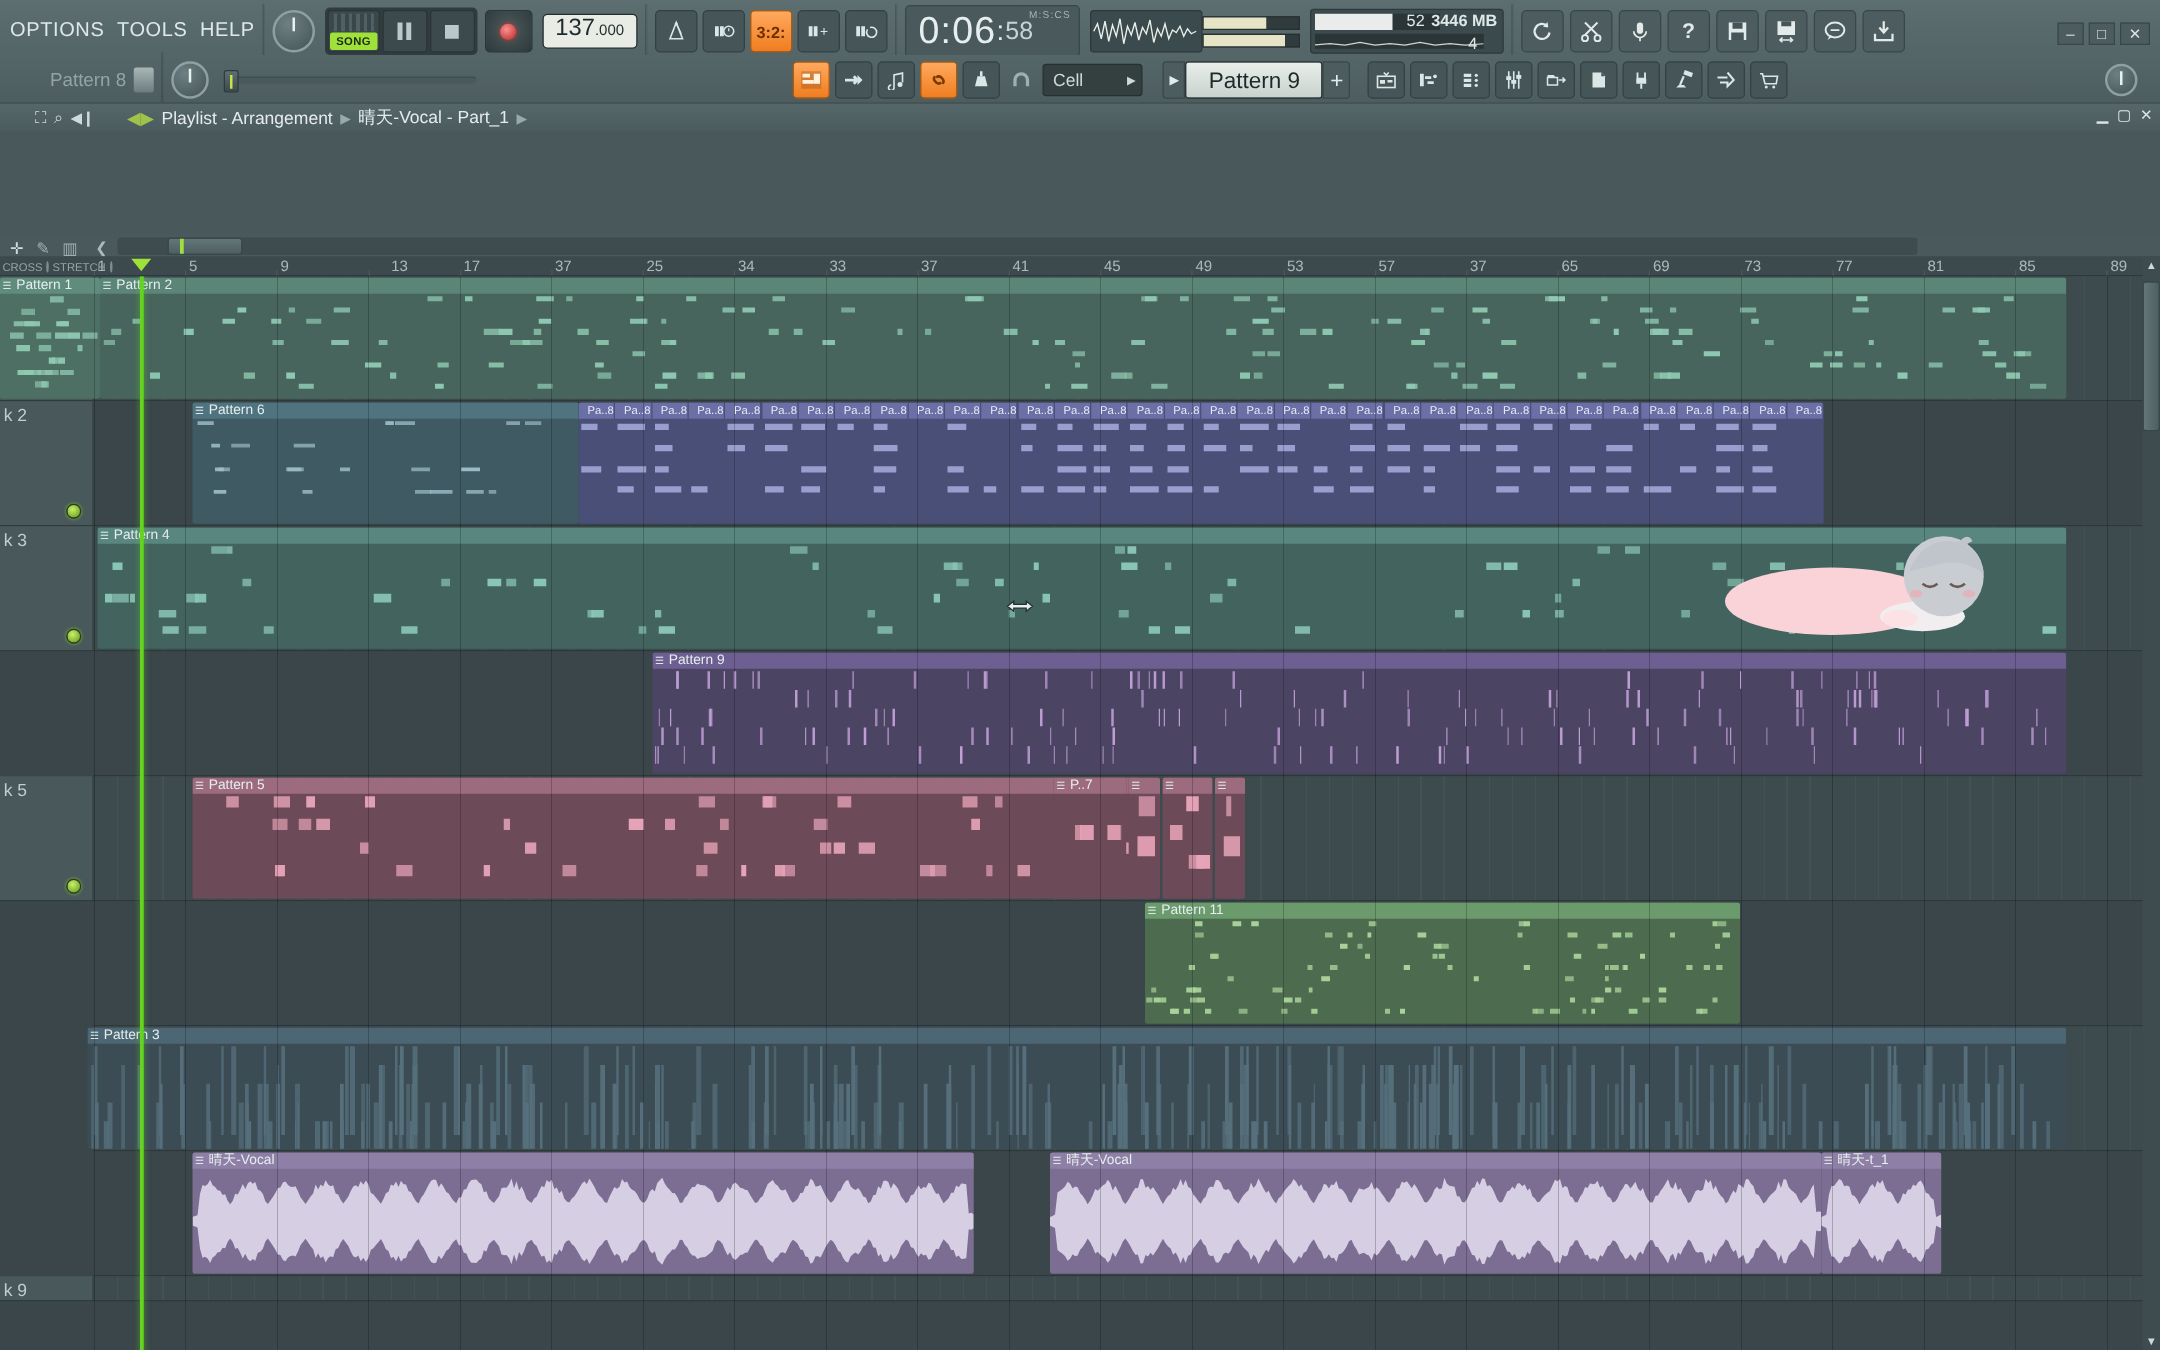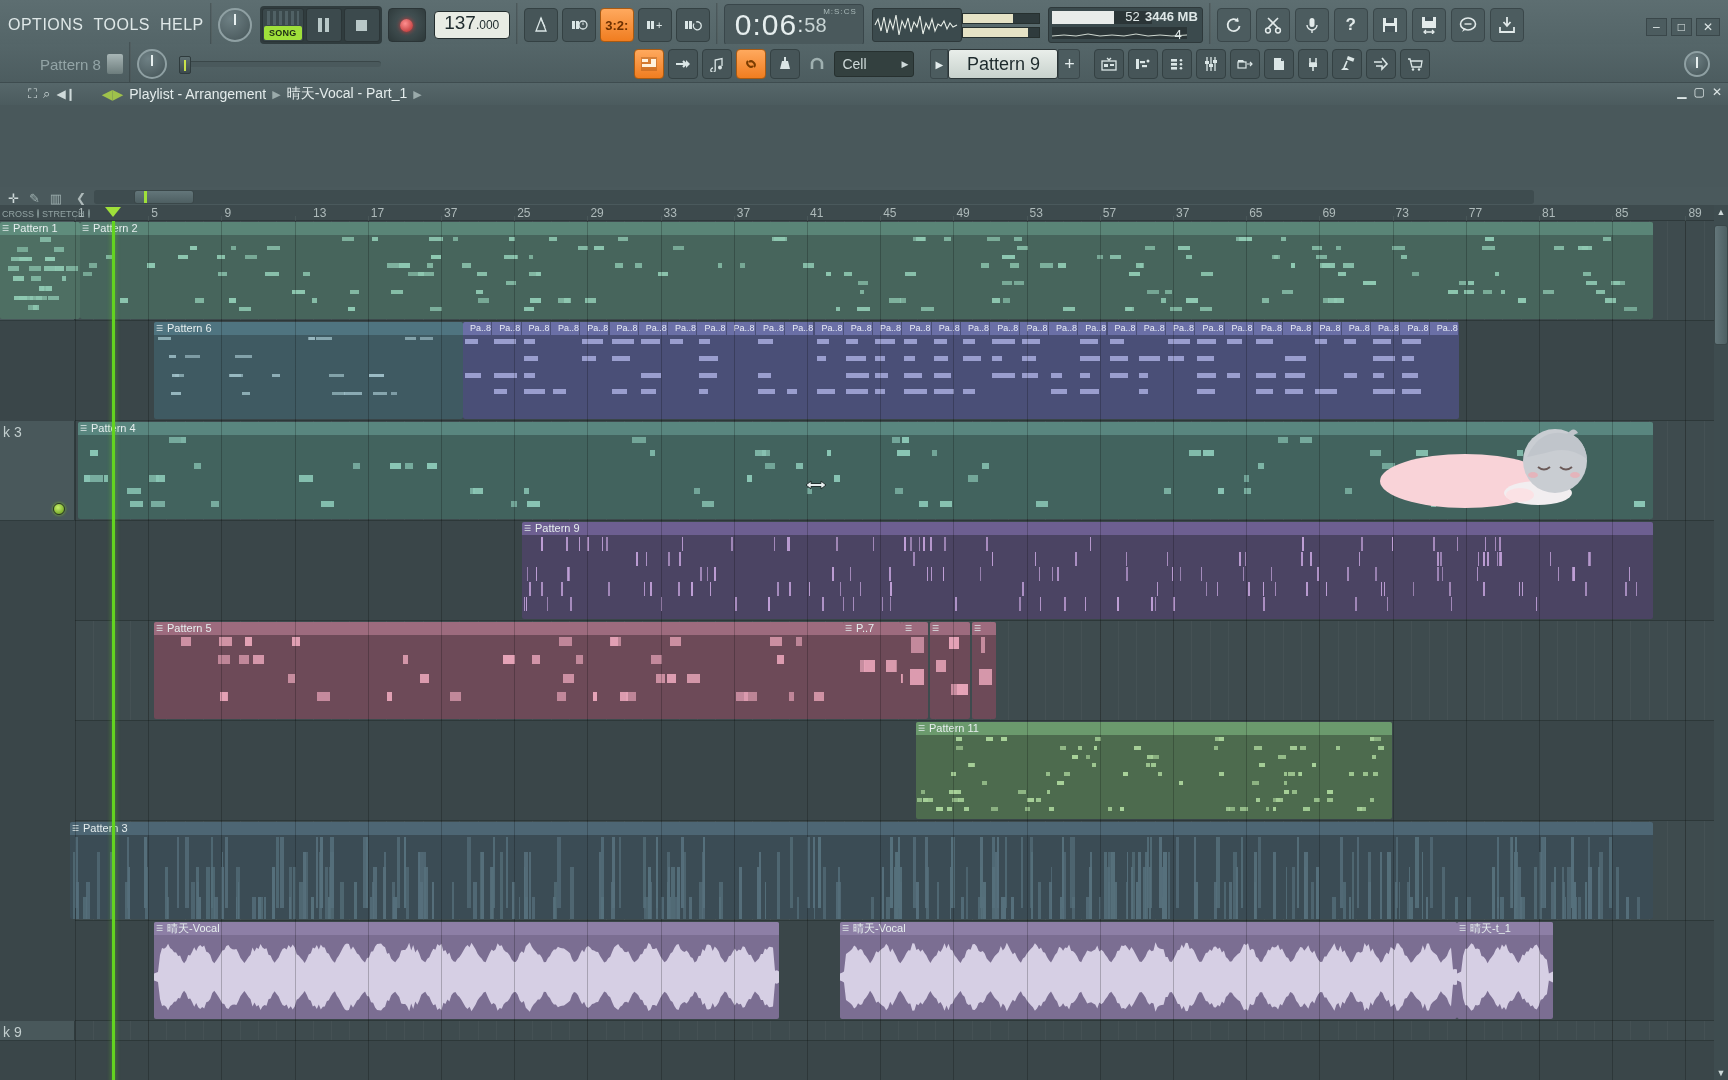--- a/index.html
+++ b/index.html
@@ -553,21 +553,21 @@
         <div class="rnum" style="left: 224.4px;">9</div>
         <div class="rtick" style="left: 221.4px;"></div>
         <div class="rnum" style="left: 313px;">13</div>
         <div class="rtick" style="left: 294.6px;"></div>
         <div class="rnum" style="left: 370.8px;">17</div>
         <div class="rtick" style="left: 367.8px;"></div>
         <div class="rnum" style="left: 444px;">37</div>
         <div class="rtick" style="left: 441px;"></div>
         <div class="rnum" style="left: 517.2px;">25</div>
         <div class="rtick" style="left: 514.2px;"></div>
-        <div class="rnum" style="left: 590.4px;">29</div>
+        <div class="rnum" style="left: 590.4px;">34</div>
         <div class="rtick" style="left: 587.4px;"></div>
         <div class="rnum" style="left: 663.6px;">33</div>
         <div class="rtick" style="left: 660.6px;"></div>
         <div class="rnum" style="left: 736.8px;">37</div>
         <div class="rtick" style="left: 733.8px;"></div>
         <div class="rnum" style="left: 810px;">41</div>
         <div class="rtick" style="left: 807px;"></div>
         <div class="rnum" style="left: 883.2px;">45</div>
         <div class="rtick" style="left: 880.2px;"></div>
         <div class="rnum" style="left: 956.4px;">49</div>
@@ -779,20 +779,24 @@
             <div style="position:absolute;left:372.9px;top:2.0px;width:4.8px;height:4.4px;background:#8fc9b2;opacity:0.70"></div>
             <div style="position:absolute;left:1235.6px;top:19.5px;width:11.2px;height:4.4px;background:#8fc9b2;opacity:0.78"></div>
             <div style="position:absolute;left:1030.1px;top:19.5px;width:11.4px;height:4.4px;background:#8fc9b2;opacity:0.86"></div>
             <div style="position:absolute;left:1473.9px;top:10.8px;width:10.4px;height:4.4px;background:#8fc9b2;opacity:0.82"></div>
             <div style="position:absolute;left:349.4px;top:2.0px;width:13.7px;height:4.4px;background:#8fc9b2;opacity:0.90"></div>
             <div style="position:absolute;left:1242.1px;top:28.3px;width:13.1px;height:4.4px;background:#8fc9b2;opacity:0.94"></div>
             <div style="position:absolute;left:1368.3px;top:54.5px;width:9.3px;height:4.4px;background:#8fc9b2;opacity:0.96"></div>
             <div style="position:absolute;left:1066.5px;top:54.5px;width:12.9px;height:4.4px;background:#8fc9b2;opacity:0.65"></div>
             <div style="position:absolute;left:3.1px;top:37.0px;width:8.9px;height:4.4px;background:#8fc9b2;opacity:0.66"></div>
           </div>
+        </div>
+        <div class="trhead" style="top: 100px; height: 100px;">
+          <div class="trlabel">k 2</div>
+          <div class="trled"></div>
         </div>
         <div class="trlane alt" style="top: 100px; height: 100px;"></div>
         <div class="clip" style="left: 154px; top: 101px; width: 309px; height: 97px; background: rgb(63, 90, 98);">
           <div class="cliphdr" style="background: rgb(79, 116, 128);">Pattern 6</div>
           <div class="clipbody">
             <div style="position:absolute;left:162.2px;top:2.0px;width:16.2px;height:3.0px;background:#9fc0c8;opacity:0.75"></div>
             <div style="position:absolute;left:251.0px;top:2.0px;width:10.5px;height:3.0px;background:#9fc0c8;opacity:0.71"></div>
             <div style="position:absolute;left:118.1px;top:38.5px;width:8.1px;height:3.0px;background:#9fc0c8;opacity:0.82"></div>
             <div style="position:absolute;left:76.4px;top:38.5px;width:12.6px;height:3.0px;background:#9fc0c8;opacity:0.71"></div>
             <div style="position:absolute;left:75.4px;top:38.5px;width:11.8px;height:3.0px;background:#9fc0c8;opacity:0.76"></div>
@@ -1174,20 +1178,24 @@
             <div style="position:absolute;left:567.6px;top:2.0px;width:1.6px;height:13.5px;background:#bf9fd6;opacity:0.91"></div>
             <div style="position:absolute;left:535.2px;top:32.0px;width:1.6px;height:13.5px;background:#bf9fd6;opacity:0.83"></div>
             <div style="position:absolute;left:367.5px;top:62.0px;width:1.6px;height:13.5px;background:#bf9fd6;opacity:0.68"></div>
             <div style="position:absolute;left:720.8px;top:32.0px;width:1.6px;height:13.5px;background:#bf9fd6;opacity:0.69"></div>
             <div style="position:absolute;left:382.2px;top:2.0px;width:1.6px;height:13.5px;background:#bf9fd6;opacity:1.00"></div>
             <div style="position:absolute;left:300.4px;top:62.0px;width:1.6px;height:13.5px;background:#bf9fd6;opacity:0.86"></div>
             <div style="position:absolute;left:192.4px;top:32.0px;width:1.6px;height:13.5px;background:#bf9fd6;opacity:0.96"></div>
             <div style="position:absolute;left:722.5px;top:17.0px;width:1.6px;height:13.5px;background:#bf9fd6;opacity:0.72"></div>
             <div style="position:absolute;left:457.6px;top:32.0px;width:1.6px;height:13.5px;background:#bf9fd6;opacity:0.66"></div>
           </div>
+        </div>
+        <div class="trhead" style="top: 400px; height: 100px;">
+          <div class="trlabel">k 5</div>
+          <div class="trled"></div>
         </div>
         <div class="trlane" style="top: 400px; height: 100px;"></div>
         <div class="clip" style="left: 154px; top: 401px; width: 758px; height: 97px; background: rgb(109, 74, 88);">
           <div class="cliphdr" style="background: rgb(157, 107, 126);">Pattern 5</div>
           <div class="clipbody">
             <div style="position:absolute;left:472.1px;top:56.8px;width:10.3px;height:9.1px;background:#e7a4b8;opacity:0.66"></div>
             <div style="position:absolute;left:137.7px;top:2.0px;width:8.6px;height:9.1px;background:#e7a4b8;opacity:0.95"></div>
             <div style="position:absolute;left:515.9px;top:2.0px;width:11.6px;height:9.1px;background:#e7a4b8;opacity:0.77"></div>
             <div style="position:absolute;left:404.8px;top:2.0px;width:12.9px;height:9.1px;background:#e7a4b8;opacity:0.68"></div>
             <div style="position:absolute;left:635.2px;top:56.8px;width:4.9px;height:9.1px;background:#e7a4b8;opacity:0.68"></div>

